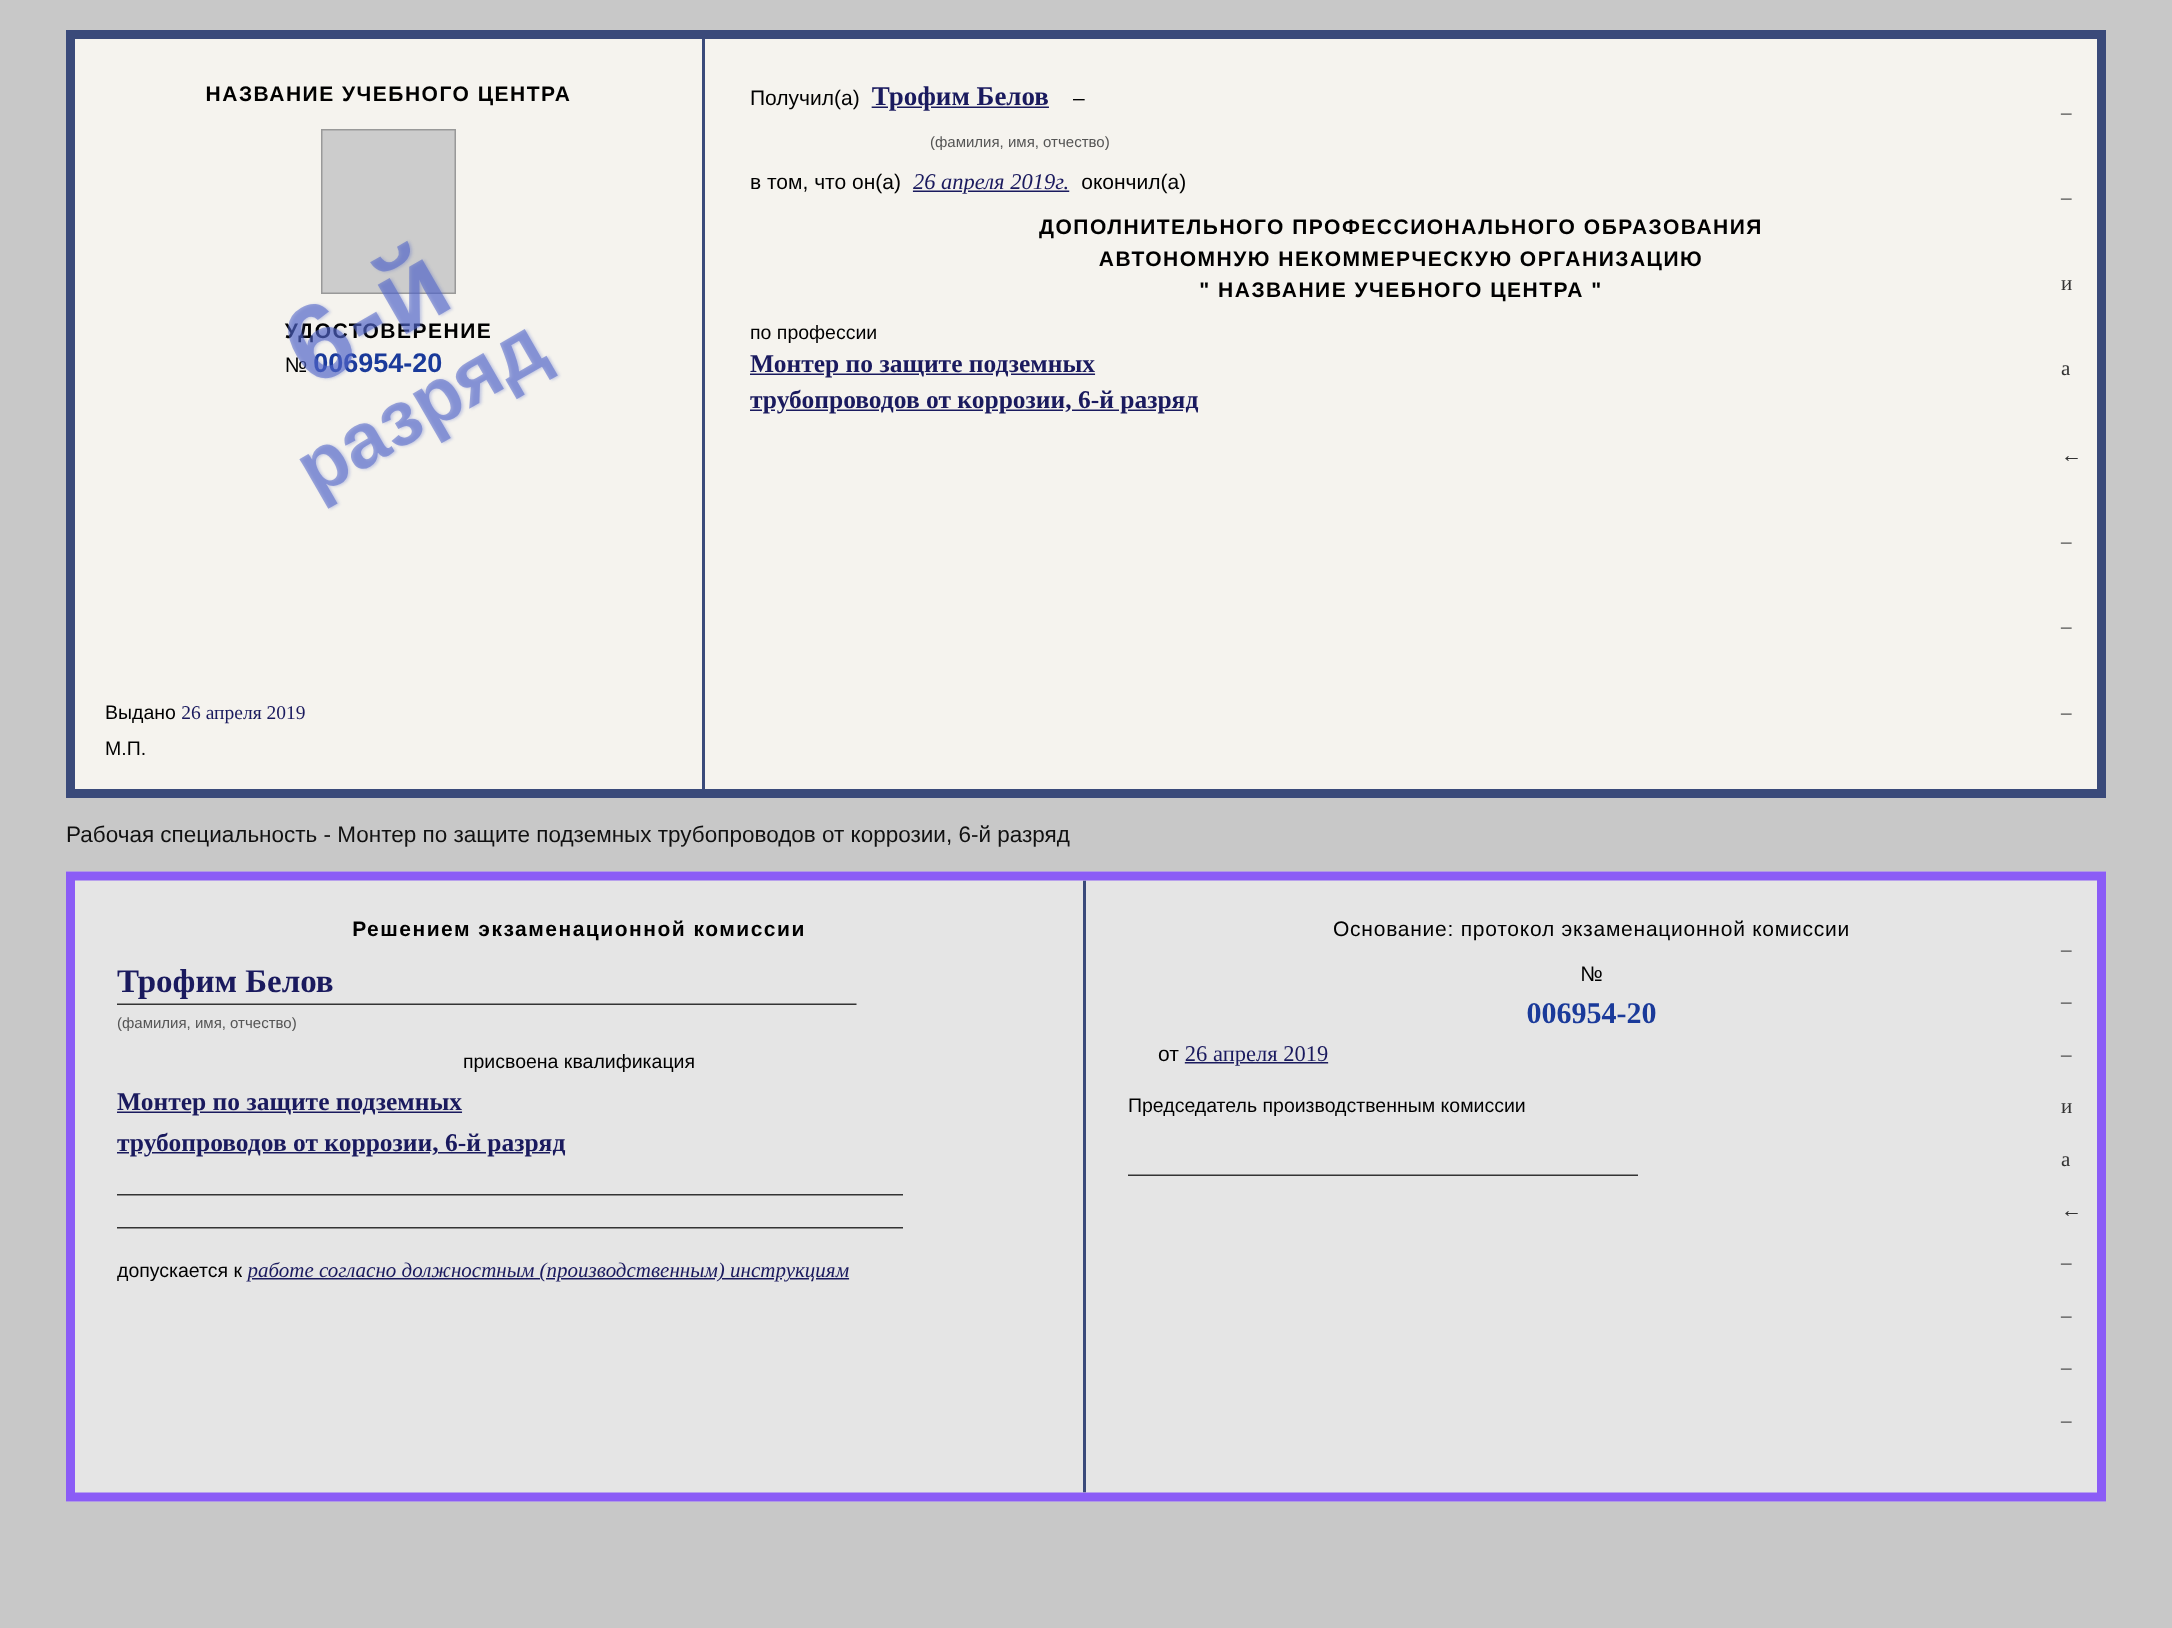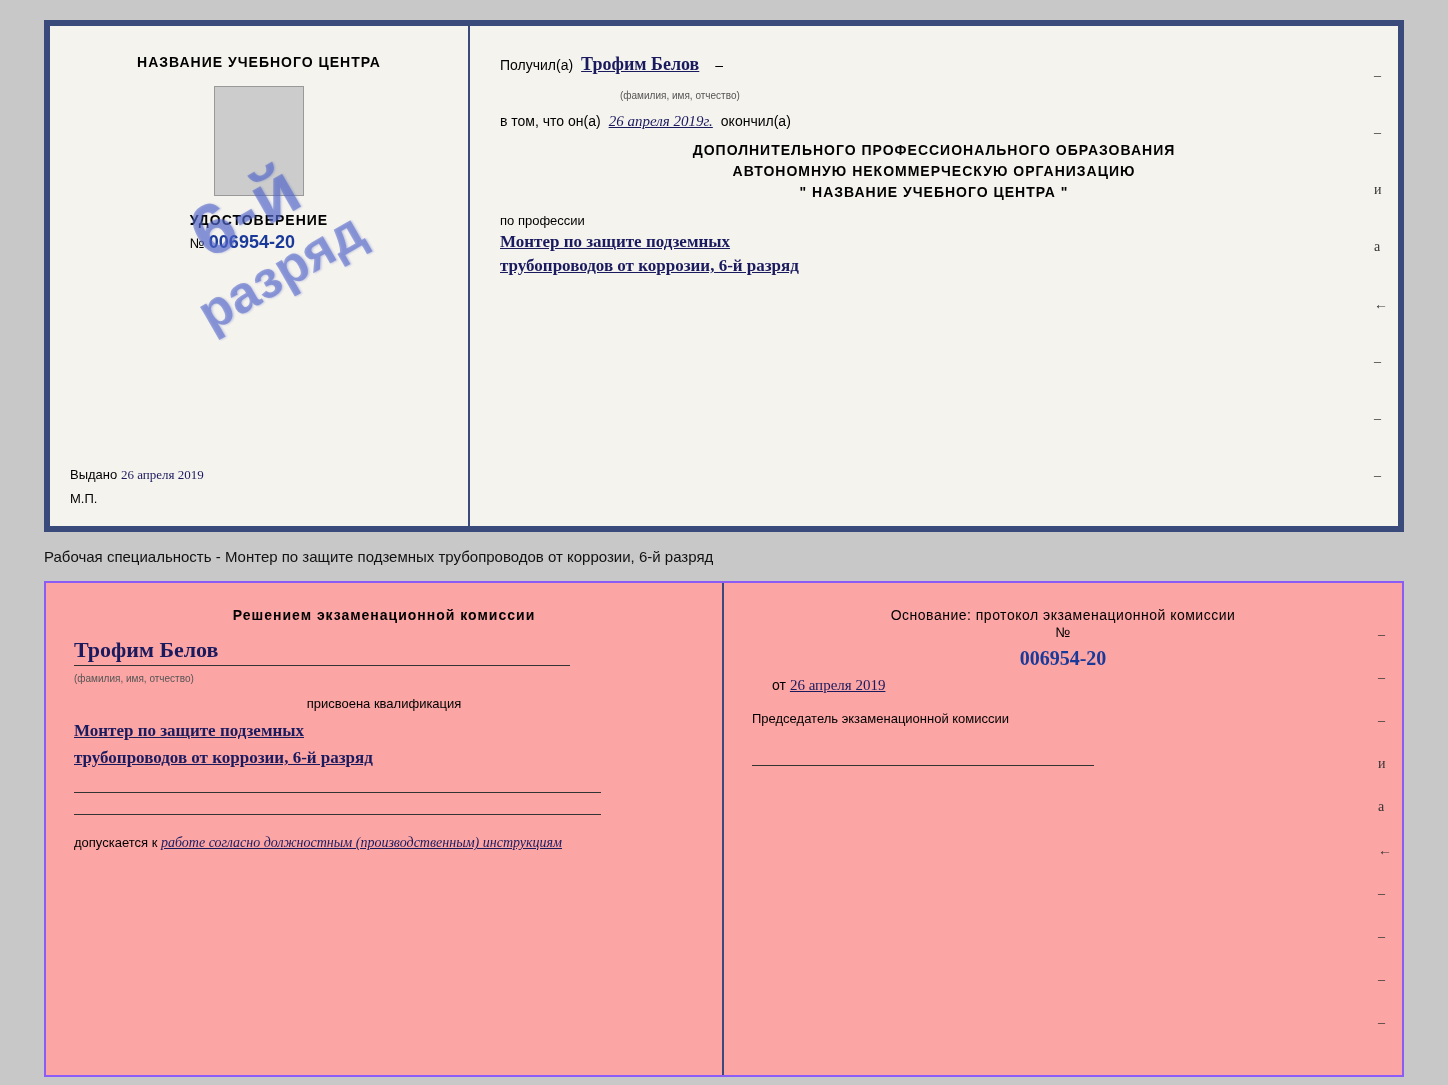--- a/index.html
+++ b/index.html
@@ -190,23 +190,23 @@
       width: 1360px;
       font-size: 15px;
       font-family: Arial, sans-serif;
       color: #111;
       padding: 4px 0;
     }
 
     
     .cert-bottom {
       width: 1360px;
-      height: 496px;
-      background: #fca5a5;
-      border: 2px solid #8b5cf6;
+      height: 420px;
+      background: #e5e5e5;
+      border: 6px solid #8b5cf6;
       display: flex;
       position: relative;
       overflow: hidden;
     }
 
     .cert-bottom-left {
       width: 50%;
       border-right: 2px solid #3a4a7a;
       padding: 24px 28px;
       position: relative;
@@ -280,21 +280,21 @@
       font-size: 14px;
       font-style: italic;
       text-decoration: underline;
     }
 
     
     .osnovaniye {
       font-size: 14px;
       font-family: Arial, sans-serif;
       letter-spacing: 0.5px;
-      margin-bottom: 0;
+      margin-bottom: 14px;
       text-align: center;
     }
 
     .protocol-num {
       font-size: 20px;
       font-weight: bold;
       color: #1a3a9a;
       text-align: center;
       display: block;
       margin: 6px 0;
@@ -466,21 +466,21 @@
       <span style="font-size:14px;font-family:Arial,sans-serif;">№</span>
       <span class="protocol-num">006954-20</span>
     </div>
 
     <div style="margin:6px 0 16px 20px;">
       <span style="font-size:14px;font-family:Arial,sans-serif;">от</span>
       <span class="hw-date-inline">26 апреля 2019</span>
     </div>
 
     <div class="podpis-block">
-      <p class="podpis-title">Председатель экзаменационной комиссии</p>
+      <p class="podpis-title">Председатель производственным комиссии</p>
       <span class="podpis-line"></span>
     </div>
 
 
     <div class="right-dashes-bottom">
       <span class="dash-item">–</span>
       <span class="dash-item">–</span>
       <span class="dash-item">–</span>
       <span class="and-letter">и</span>
       <span class="and-letter">а</span>

